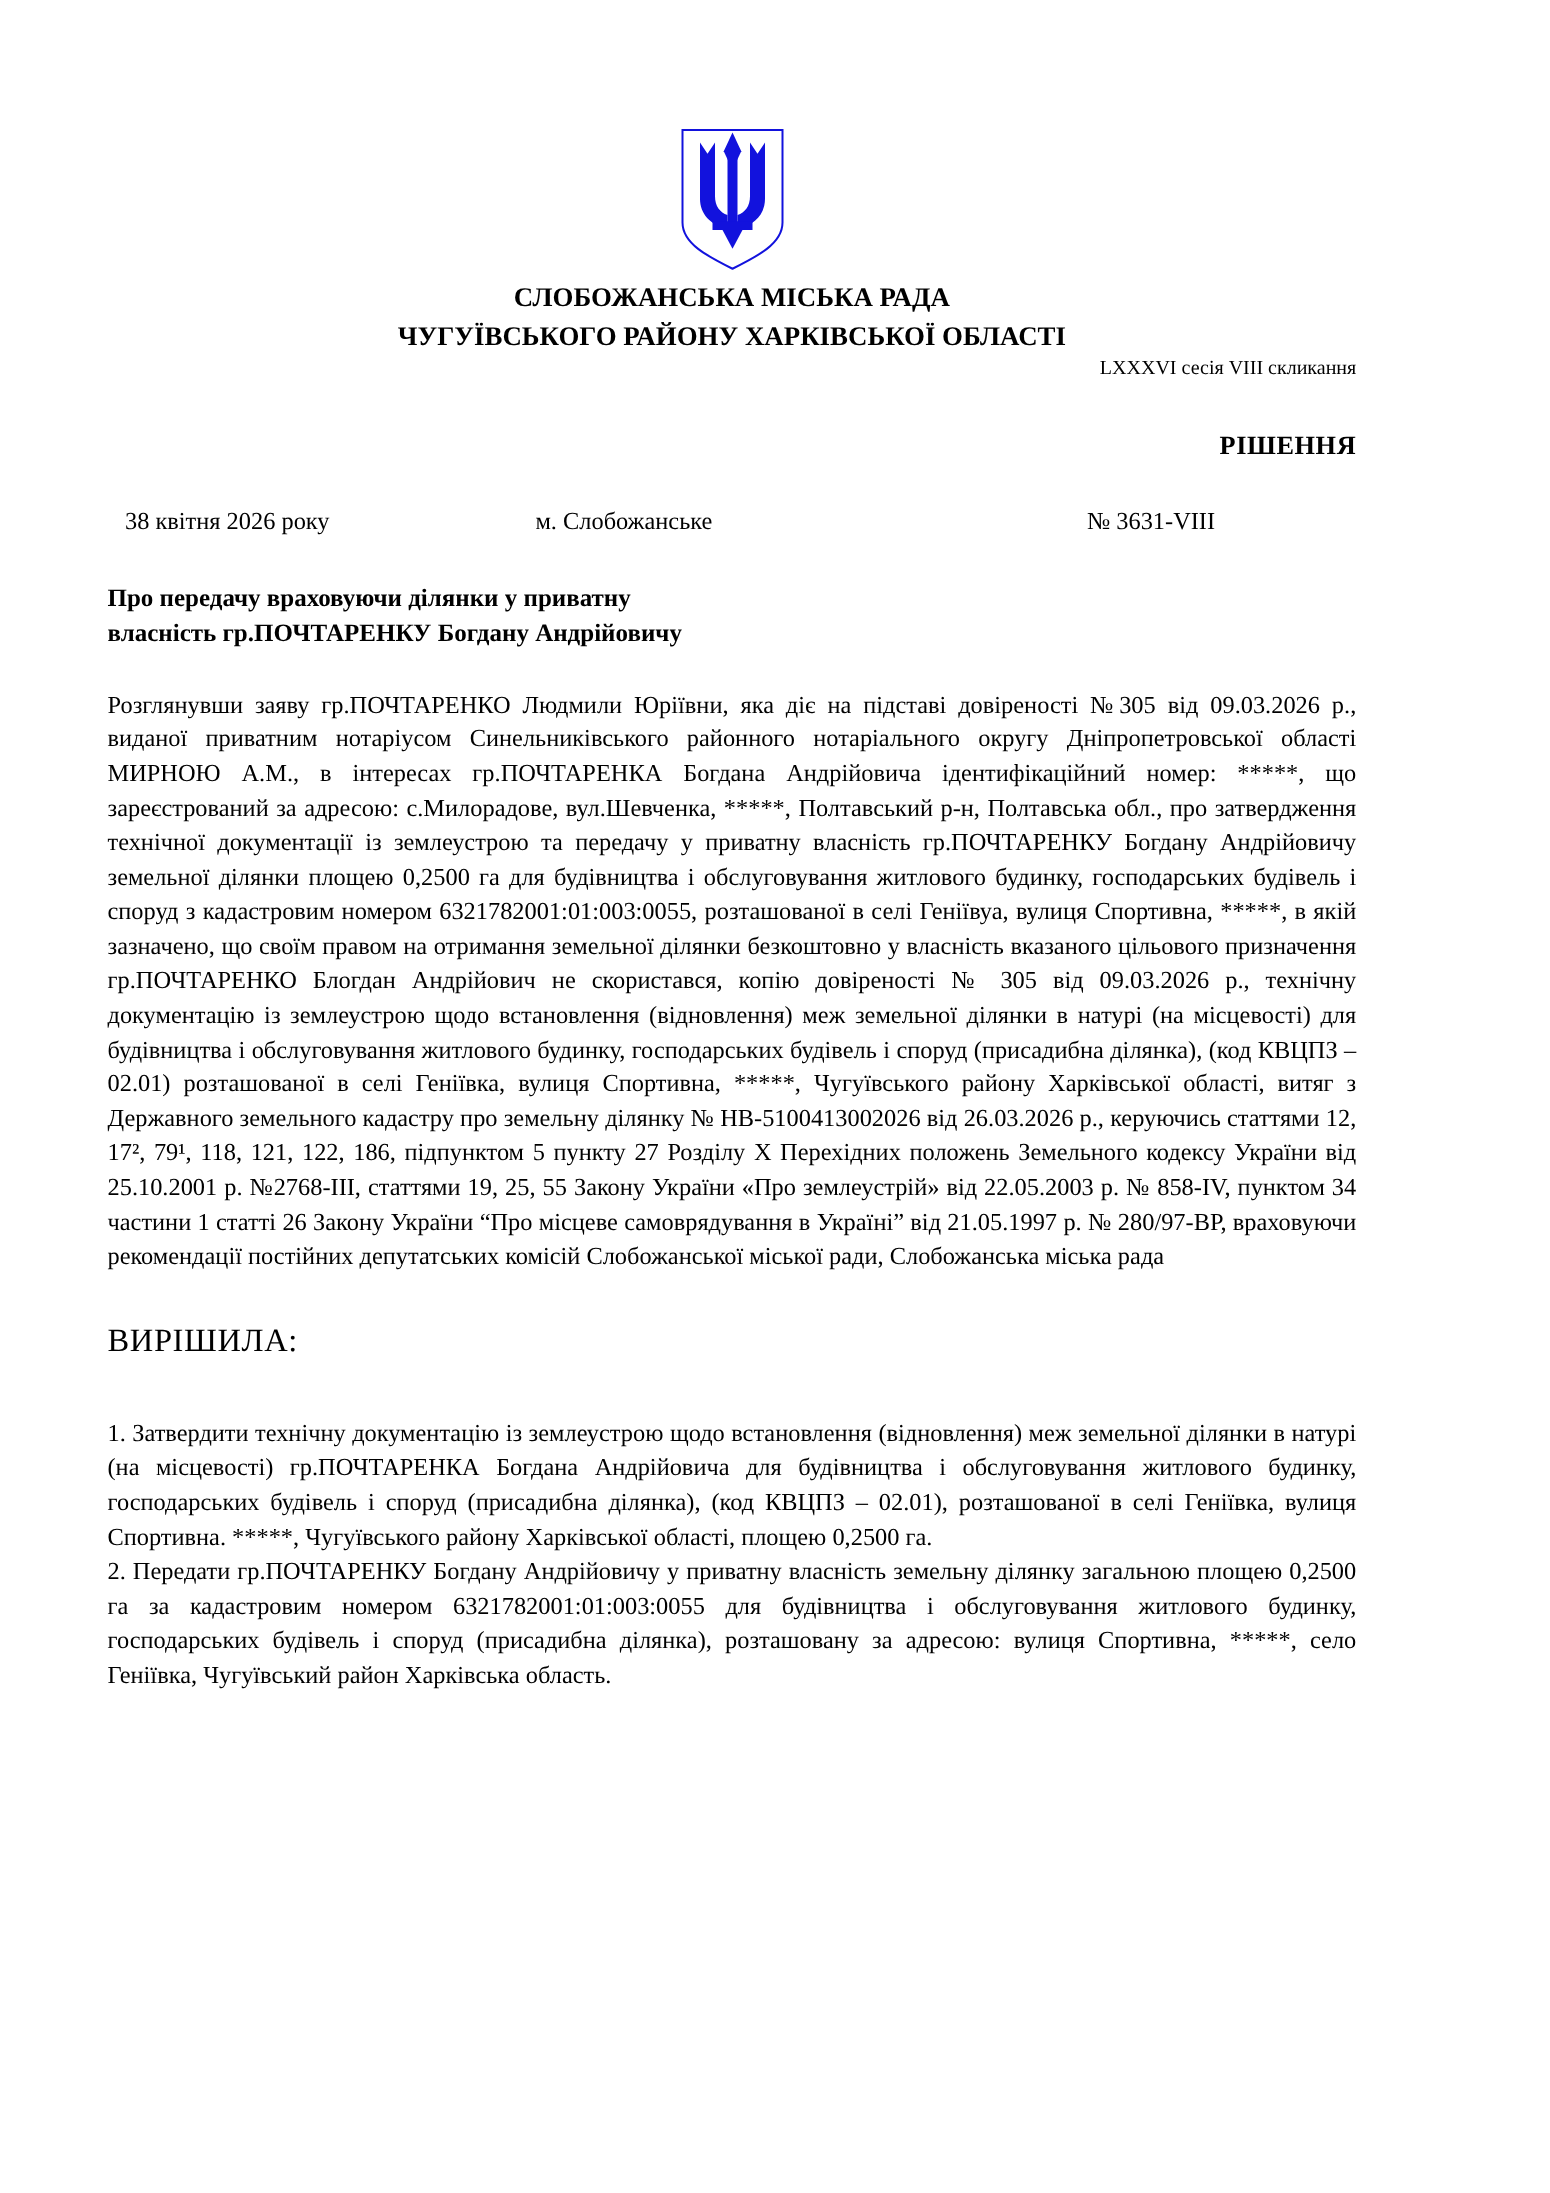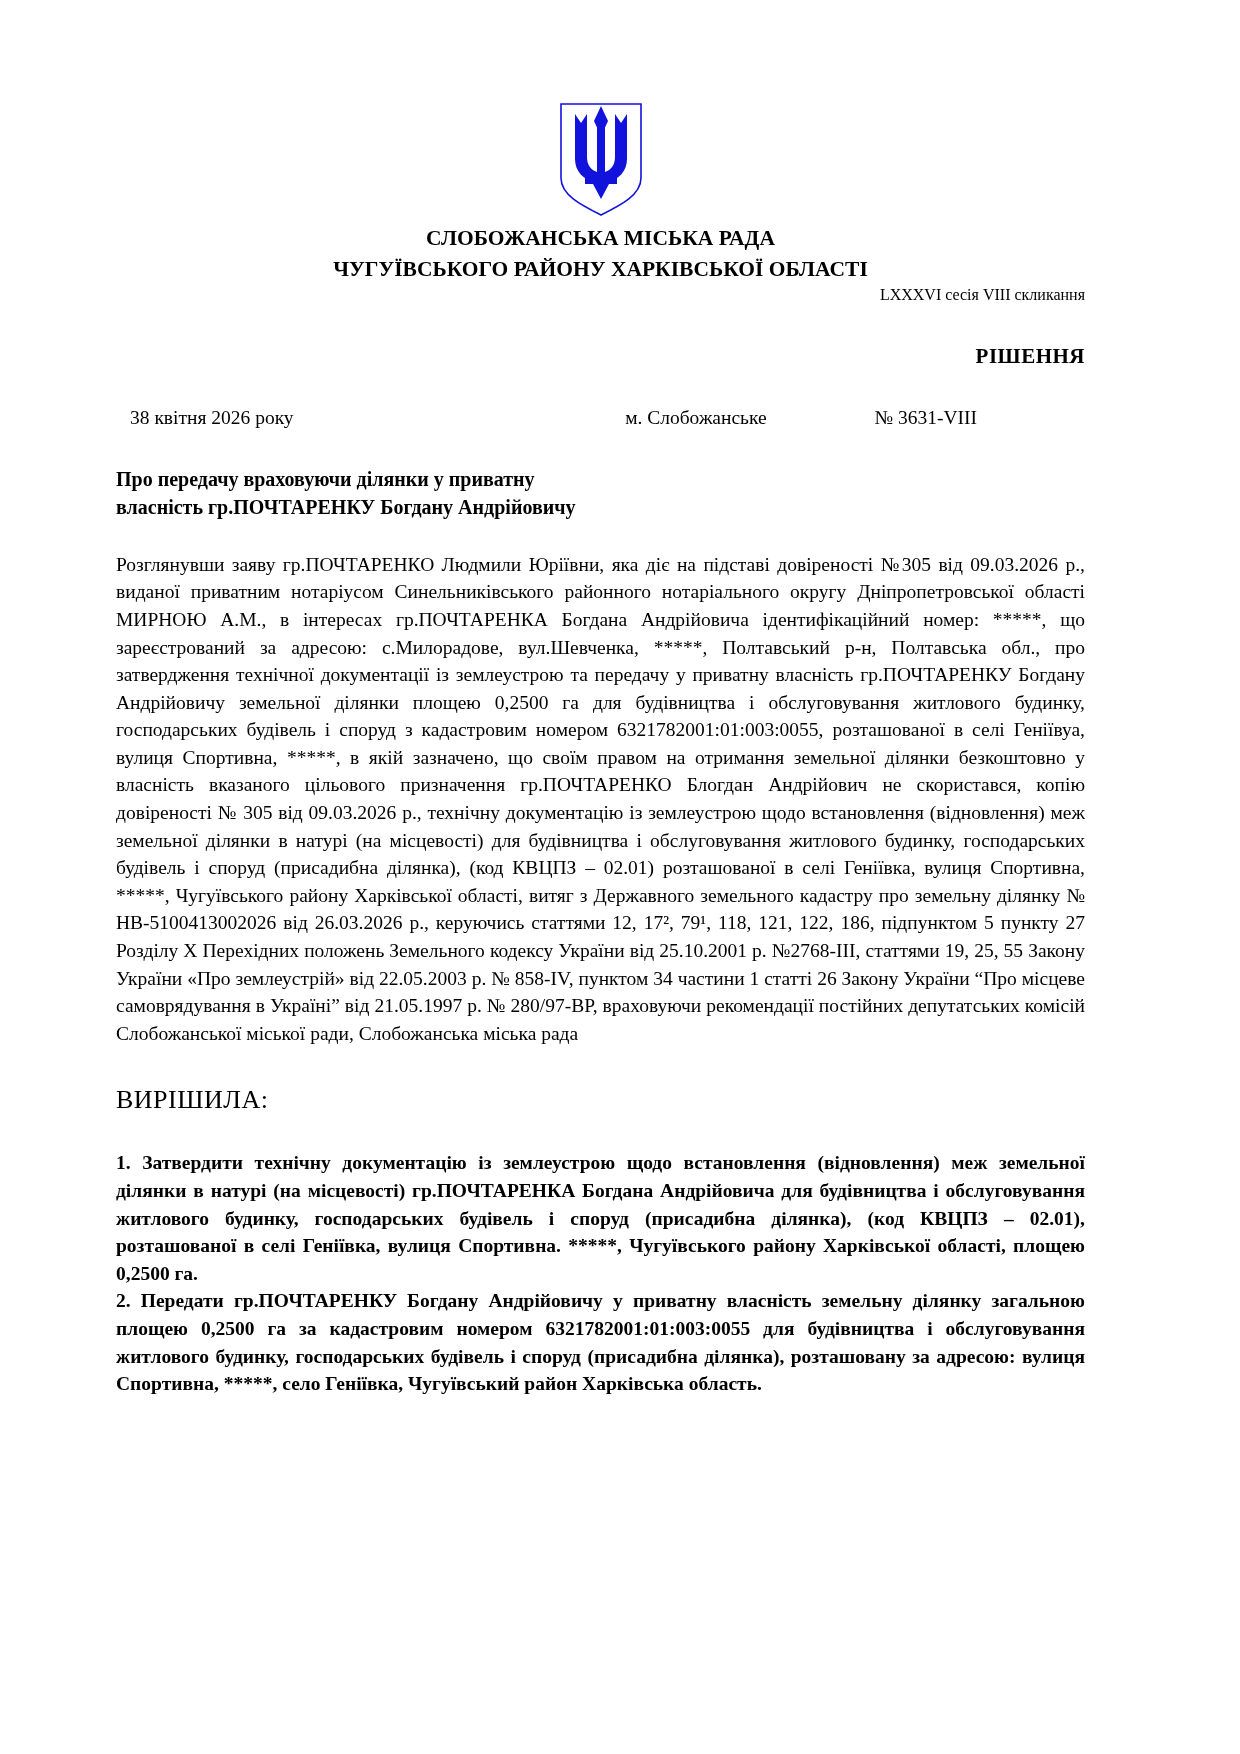--- a/index.html
+++ b/index.html
@@ -12,21 +12,21 @@
     position: relative;
     width: 1240px;
     height: 1754px;
     margin: 0 auto;
     background: #ffffff;
     color: #000000;
     font-family: "Liberation Serif", "DejaVu Serif", serif;
     overflow: hidden;
   }
   .content {
-    padding: 0 155px 0 116px;
+    padding: 0 155px 0 86px;
   }
   .emblem-wrap {
     text-align: center;
     padding-top: 100px;
     line-height: 0;
   }
   .emblem-wrap svg {
     display: inline-block;
   }
   .org-name {
@@ -51,43 +51,42 @@
   }
   .meta-row {
     display: flex;
     margin-top: 38px;
     font-size: 19.5px;
   }
   .meta-row .cell {
     flex: 1 1 33.3%;
   }
   .meta-row .cell.left   { text-align: left; padding-left: 14px; }
-  .meta-row .cell.center { text-align: right; }
+  .meta-row .cell.center { text-align: left; }
   .meta-row .cell.right  { text-align: center; }
   .subject {
     margin-top: 36px;
     font-weight: bold;
     font-size: 20px;
     line-height: 28px;
     white-space: pre-line;
   }
   .preamble {
     margin-top: 30px;
     font-size: 19.5px;
     line-height: 27.6px;
     text-align: justify;
   }
   .resolved-label {
     margin-top: 38px;
     font-size: 26px;
     letter-spacing: 0.5px;
   }
   .items {
-    margin-top: 34px;
-    font-weight: bold;
+    margin-top: 46px;
   }
   .item-paragraph {
     font-size: 19.5px;
     line-height: 27.6px;
     text-align: justify;
     margin: 0;
   }
 </style>
 </head>
 <body>

